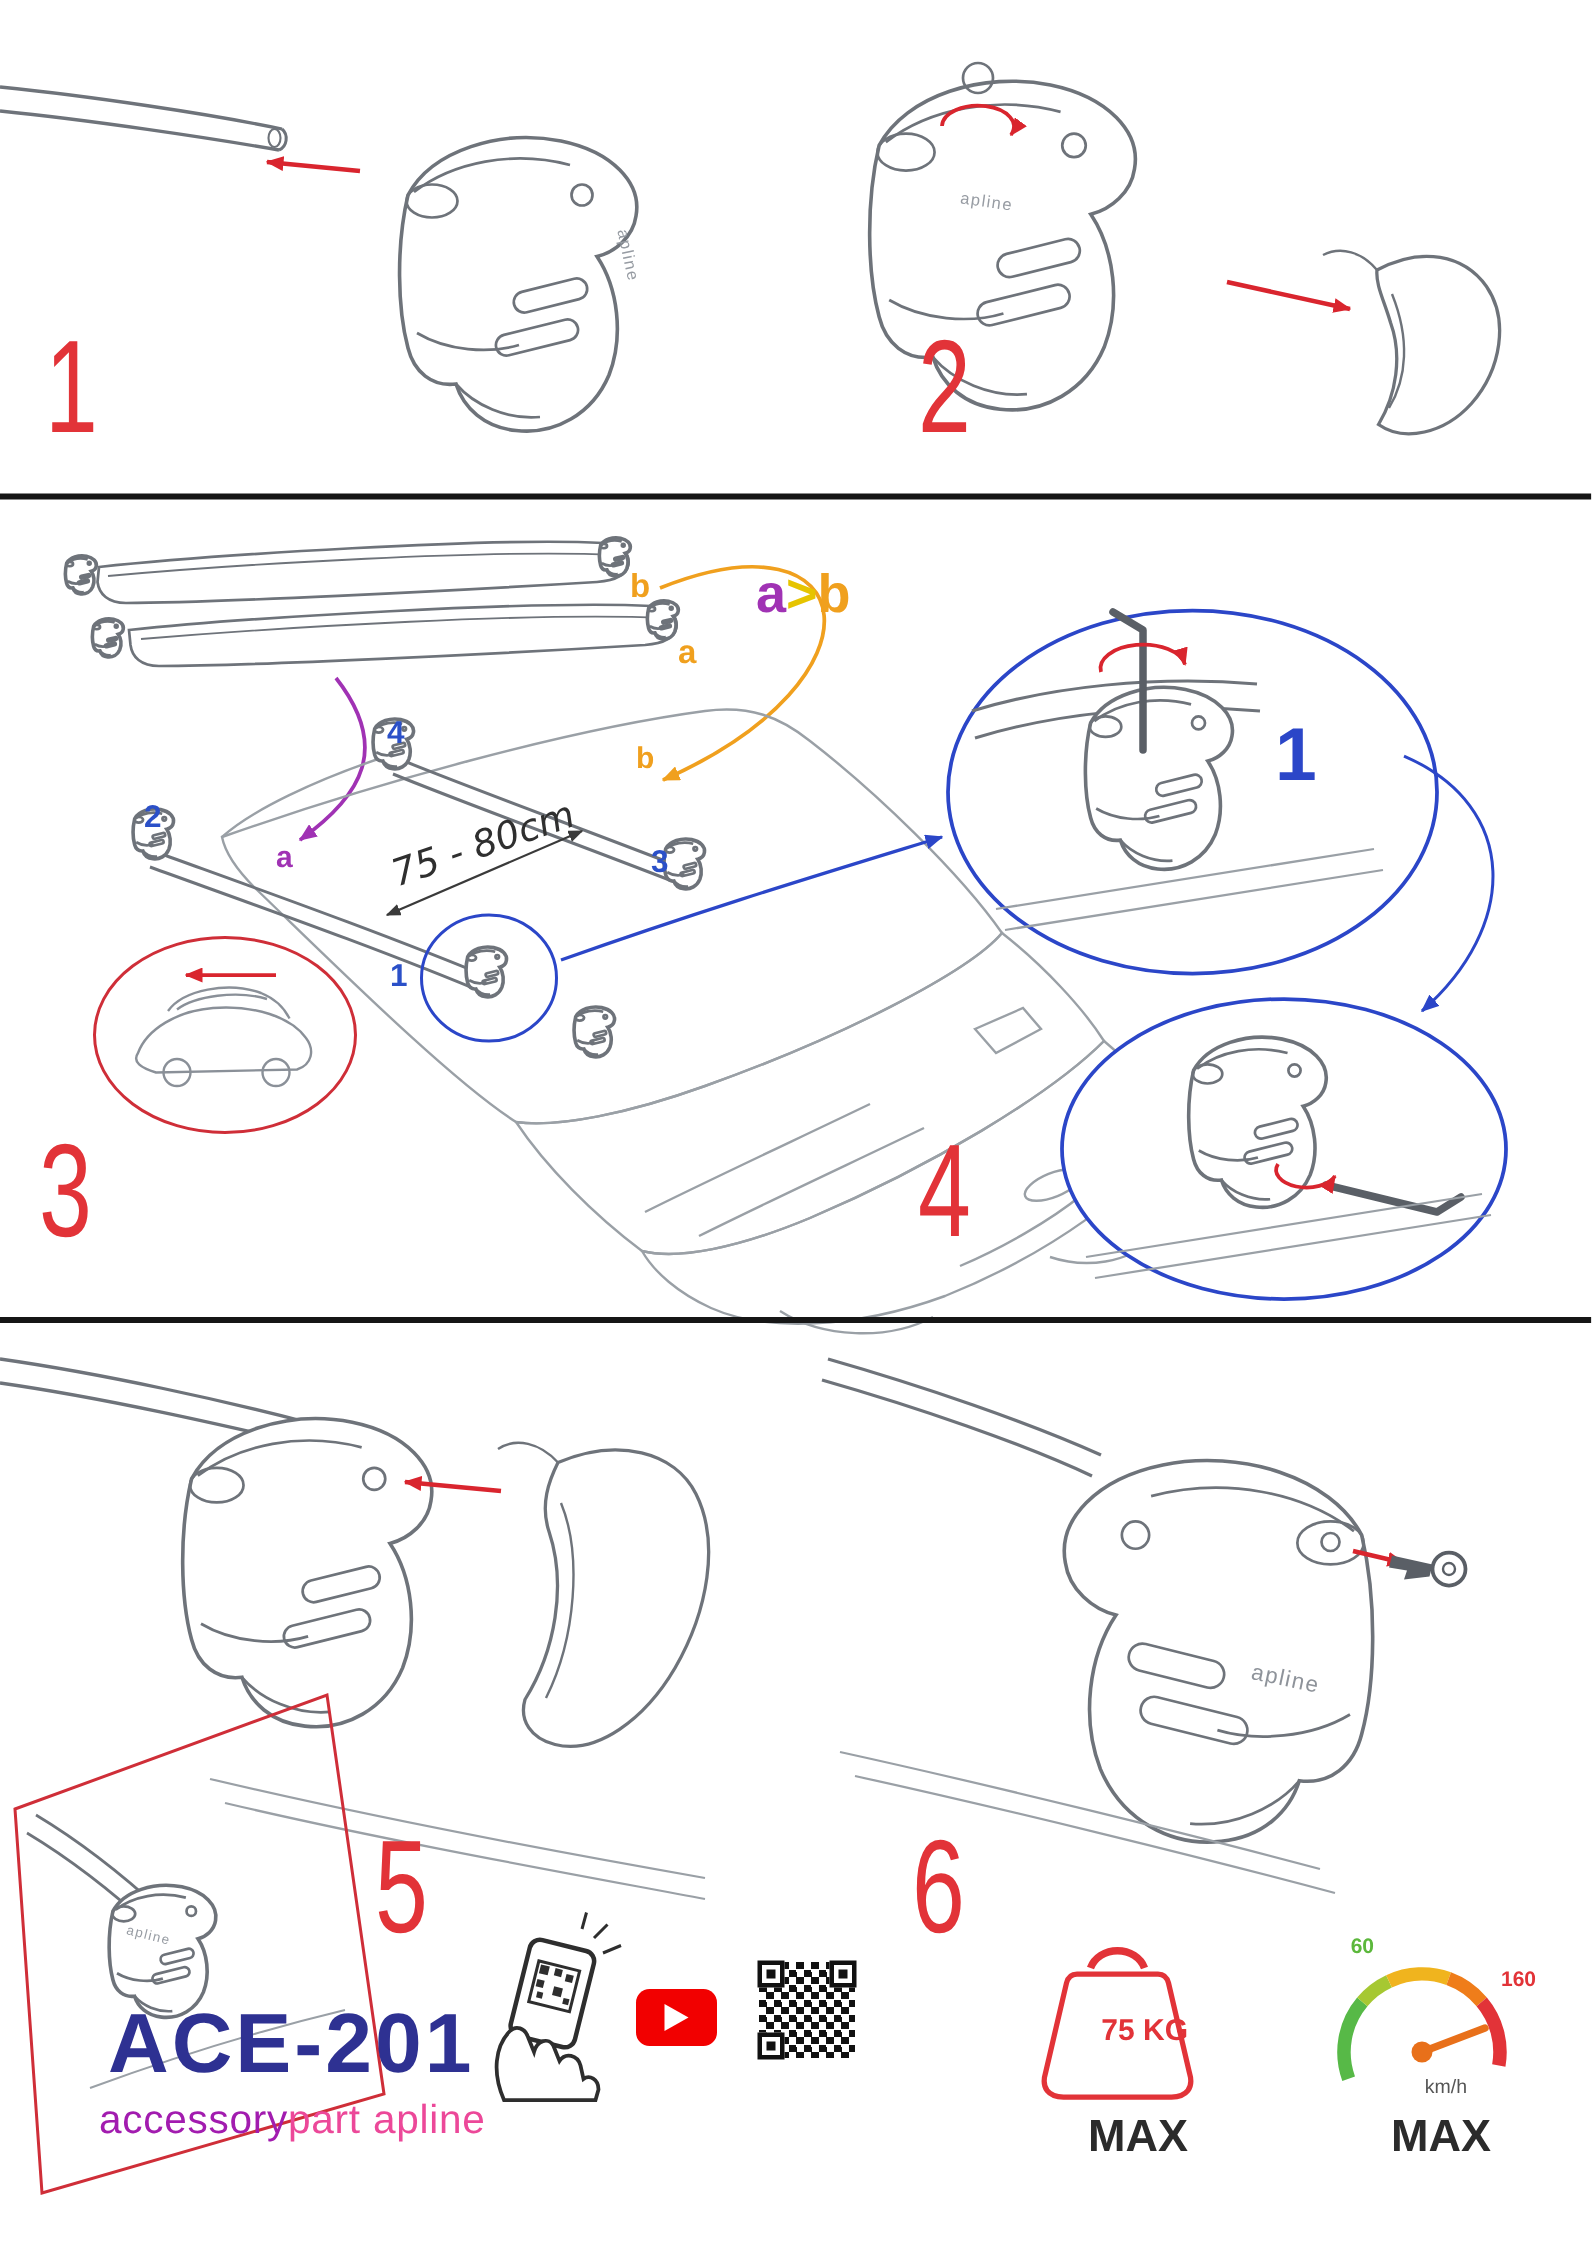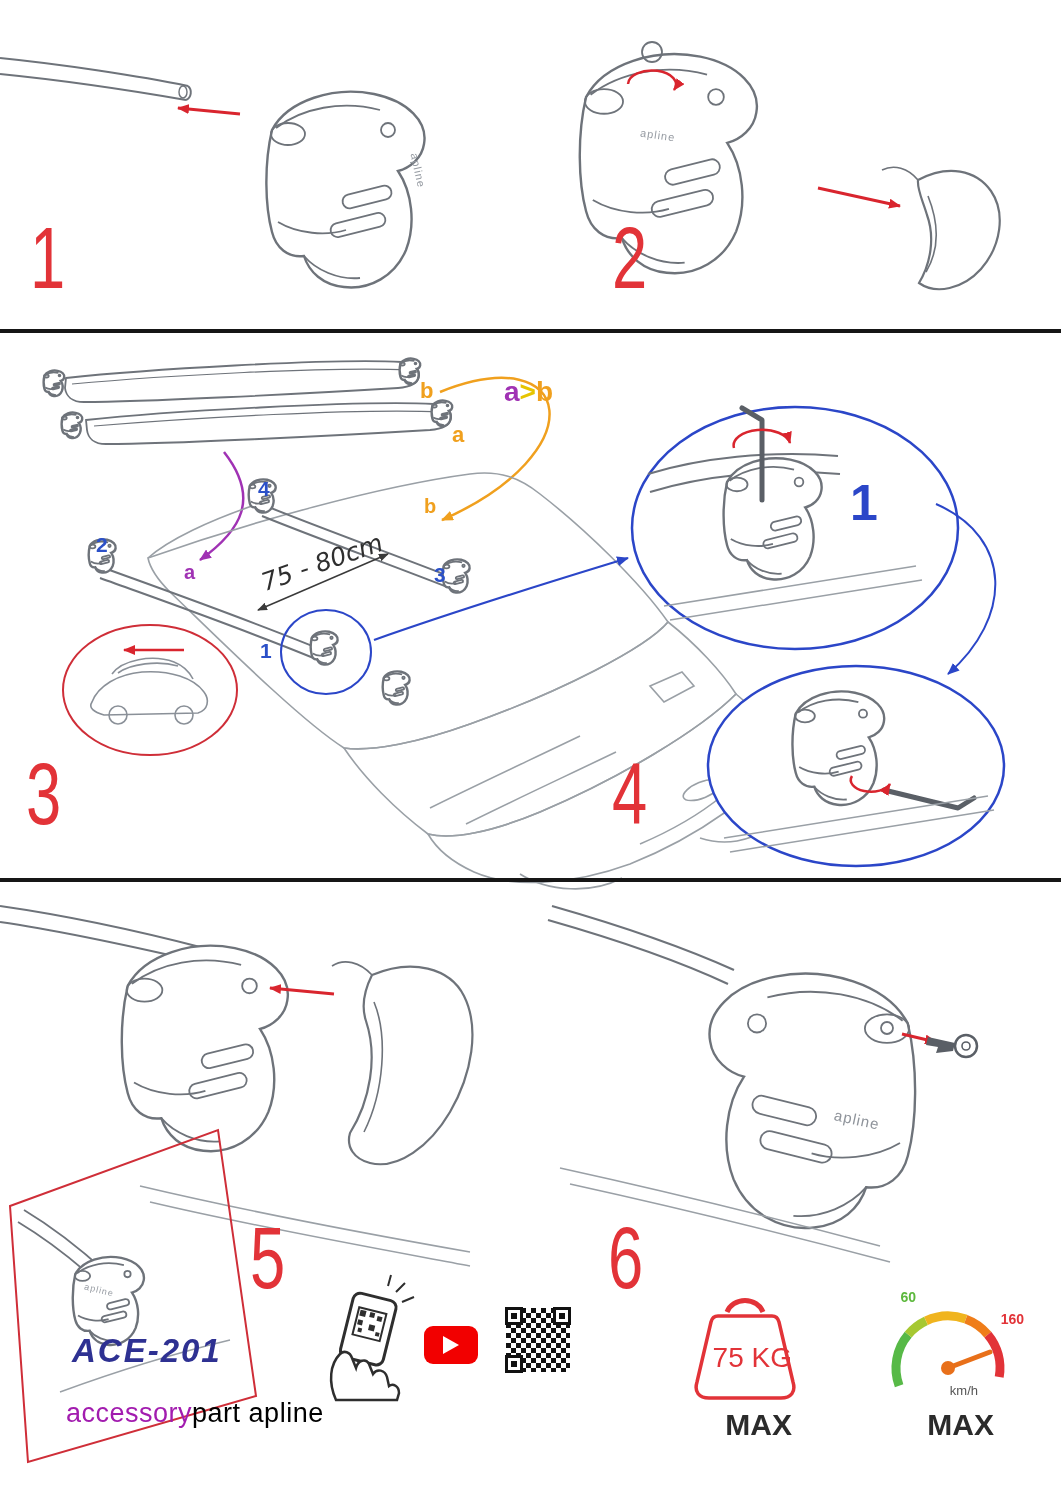--- a/index.html
+++ b/index.html
@@ -15,25 +15,25 @@
   .yellow{color:#e6c400;font-weight:bold;}
   .blue-num{position:absolute;color:#2b50c8;font-weight:bold;font-size:21px;line-height:1;}
   .seq{position:absolute;font-size:46px;letter-spacing:2px;font-weight:400;line-height:1;}
   .seq .g{color:#b6bcc6;}
   .seq .b{color:#4d7bd6;}
   .measure{position:absolute;left:244px;top:548px;width:156px;text-align:center;
            font-style:italic;font-size:25px;font-weight:500;color:#2f2f2f;
            transform:rotate(-19deg);font-family:"DejaVu Sans",sans-serif;}
   .detail-one{position:absolute;left:850px;top:478px;font-size:50px;font-weight:bold;color:#2b46c8;line-height:1;}
   .foot-logo{position:absolute;color:#979ca3;font-size:11px;letter-spacing:1px;line-height:1;}
-  .ace{position:absolute;left:72px;top:1334px;font-size:33px;font-weight:bold;color:#2e3192;
-       letter-spacing:2px;line-height:1;font-style:italic;}
+  .ace{position:absolute;left:72px;top:1334px;font-size:56px;font-weight:bold;color:#2e3192;
+       letter-spacing:2px;line-height:1;}
   .brandline{position:absolute;left:66px;top:1400px;font-size:27px;letter-spacing:0.5px;line-height:1;}
   .brandline .gray{color:#a21caf;}
-  .brandline .red{color:#000000;}
+  .brandline .red{color:#ec4899;}
   .badge-text{position:absolute;text-align:right;line-height:1;}
   .qr{position:absolute;left:506px;top:1308px;width:64px;height:64px;
       background:conic-gradient(#111 25%,#fff 0 50%,#111 0 75%,#fff 0) 0 0/10px 10px;}
   .qf{position:absolute;width:18px;height:18px;border:3px solid #111;background:#fff;box-sizing:border-box;}
   .qf::after{content:"";position:absolute;left:3px;top:3px;width:6px;height:6px;background:#111;}
   .qf.tl{left:-1px;top:-1px;} .qf.tr{right:-1px;top:-1px;} .qf.bl{left:-1px;bottom:-1px;}
   .yt{position:absolute;left:424px;top:1326px;width:54px;height:38px;background:#f20000;border-radius:9px;
       display:flex;align-items:center;justify-content:center;}
   .yt-tri{width:0;height:0;border-top:9px solid transparent;border-bottom:9px solid transparent;
           border-left:16px solid #fff;}
@@ -240,21 +240,21 @@
 
   <div class="step-num" style="left:30px;top:216px">1</div>
   <div class="step-num" style="left:612px;top:216px">2</div>
   <div class="step-num" style="left:26px;top:752px">3</div>
   <div class="step-num" style="left:612px;top:752px">4</div>
   <div class="step-num" style="left:250px;top:1216px">5</div>
   <div class="step-num" style="left:608px;top:1216px">6</div>
 
   <span class="lbl orange" style="left:420px;top:380px;font-size:22px">b</span>
   <span class="lbl orange" style="left:452px;top:424px;font-size:22px">a</span>
-  <span class="lbl" style="left:504px;top:378px;font-size:28px"><span class="purple">a</span><span class="yellow">&gt;</span><span class="orange">b</span></span>
+  <span class="lbl" style="left:504px;top:378px;font-size:36px"><span class="purple">a</span><span class="yellow">&gt;</span><span class="orange">b</span></span>
 
   <span class="blue-num" style="left:96px;top:534px">2</span>
   <span class="blue-num" style="left:258px;top:478px">4</span>
   <span class="blue-num" style="left:434px;top:564px">3</span>
   <span class="blue-num" style="left:260px;top:640px">1</span>
   <span class="lbl purple" style="left:184px;top:562px;font-size:20px">a</span>
   <span class="lbl orange" style="left:424px;top:496px;font-size:20px">b</span>
   <div class="measure">75 - 80cm</div>
   <div class="detail-one">1</div>
 
@@ -268,20 +268,20 @@
 
   <div class="yt">
       <div class="yt-tri"></div>
     </div>
   <div class="qr">
     <div class="qf tl"></div>
     <div class="qf tr"></div>
     <div class="qf bl"></div>
   </div>
 
-  <div class="badge-text" style="left:700px;top:1344px;width:92px;font-size:28px;font-weight:normal;color:#e23338">75 KG</div>
+  <div class="badge-text" style="left:700px;top:1344px;width:92px;font-size:20px;font-weight:bold;color:#e23338">75 KG</div>
   <div class="badge-text" style="left:700px;top:1410px;width:92px;font-size:30px;font-weight:bold;color:#2b2b2b">MAX</div>
   <div class="badge-text" style="left:886px;top:1290px;width:30px;font-size:14px;font-weight:bold;color:#5cb83c">60</div>
   <div class="badge-text" style="left:988px;top:1312px;width:36px;font-size:14px;font-weight:bold;color:#e23338">160</div>
   <div class="badge-text" style="left:922px;top:1384px;width:56px;font-size:13px;color:#555">km/h</div>
   <div class="badge-text" style="left:906px;top:1410px;width:88px;font-size:30px;font-weight:bold;color:#2b2b2b">MAX</div>
 
 </div>
 
 </body></html>

